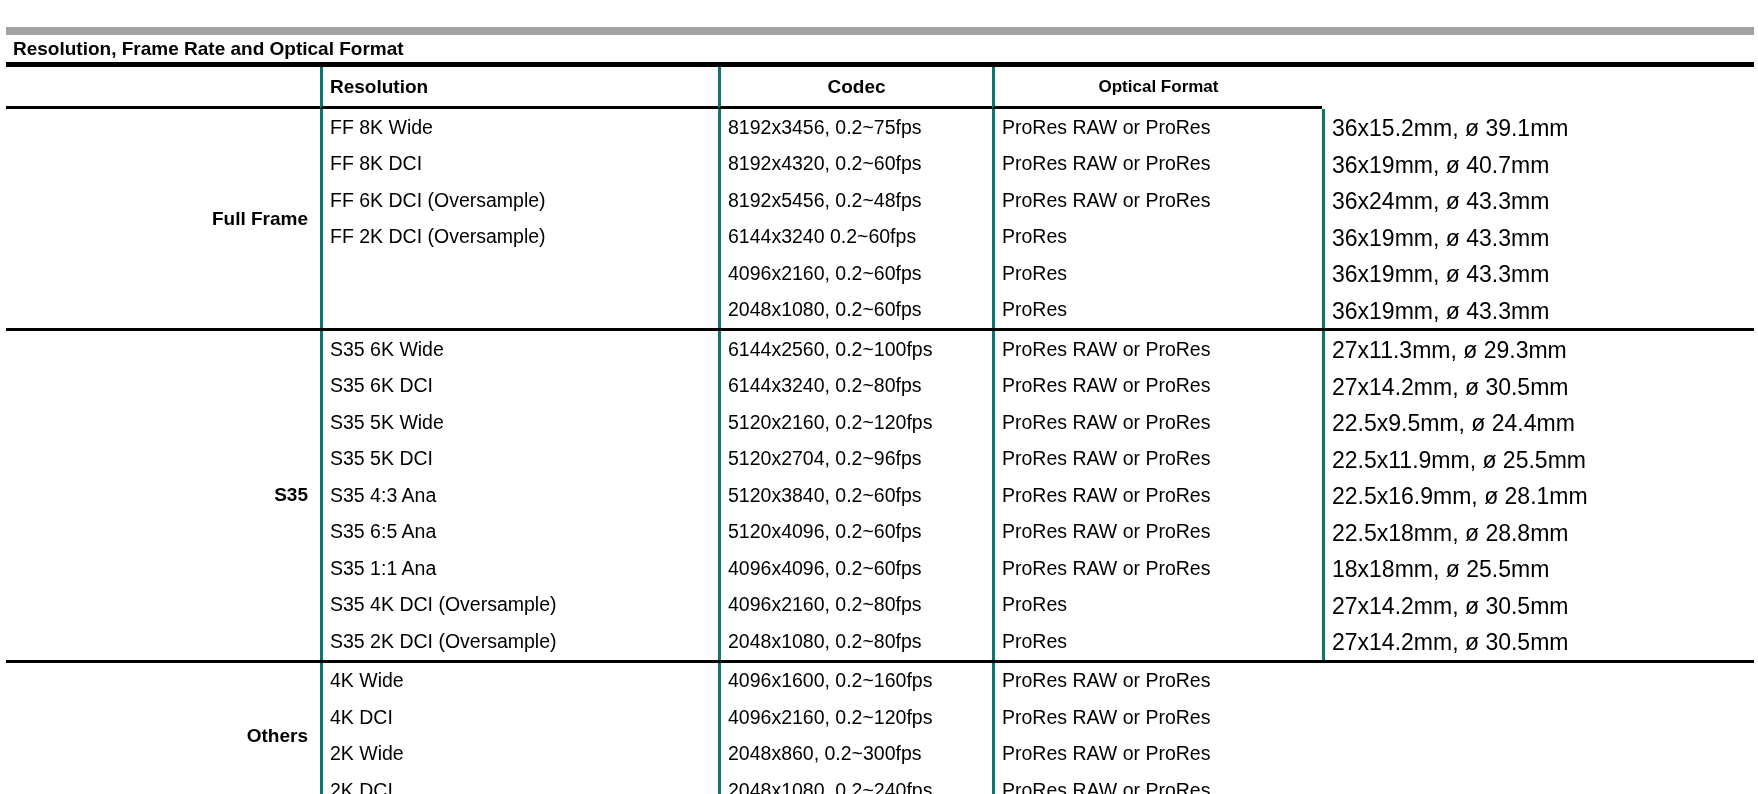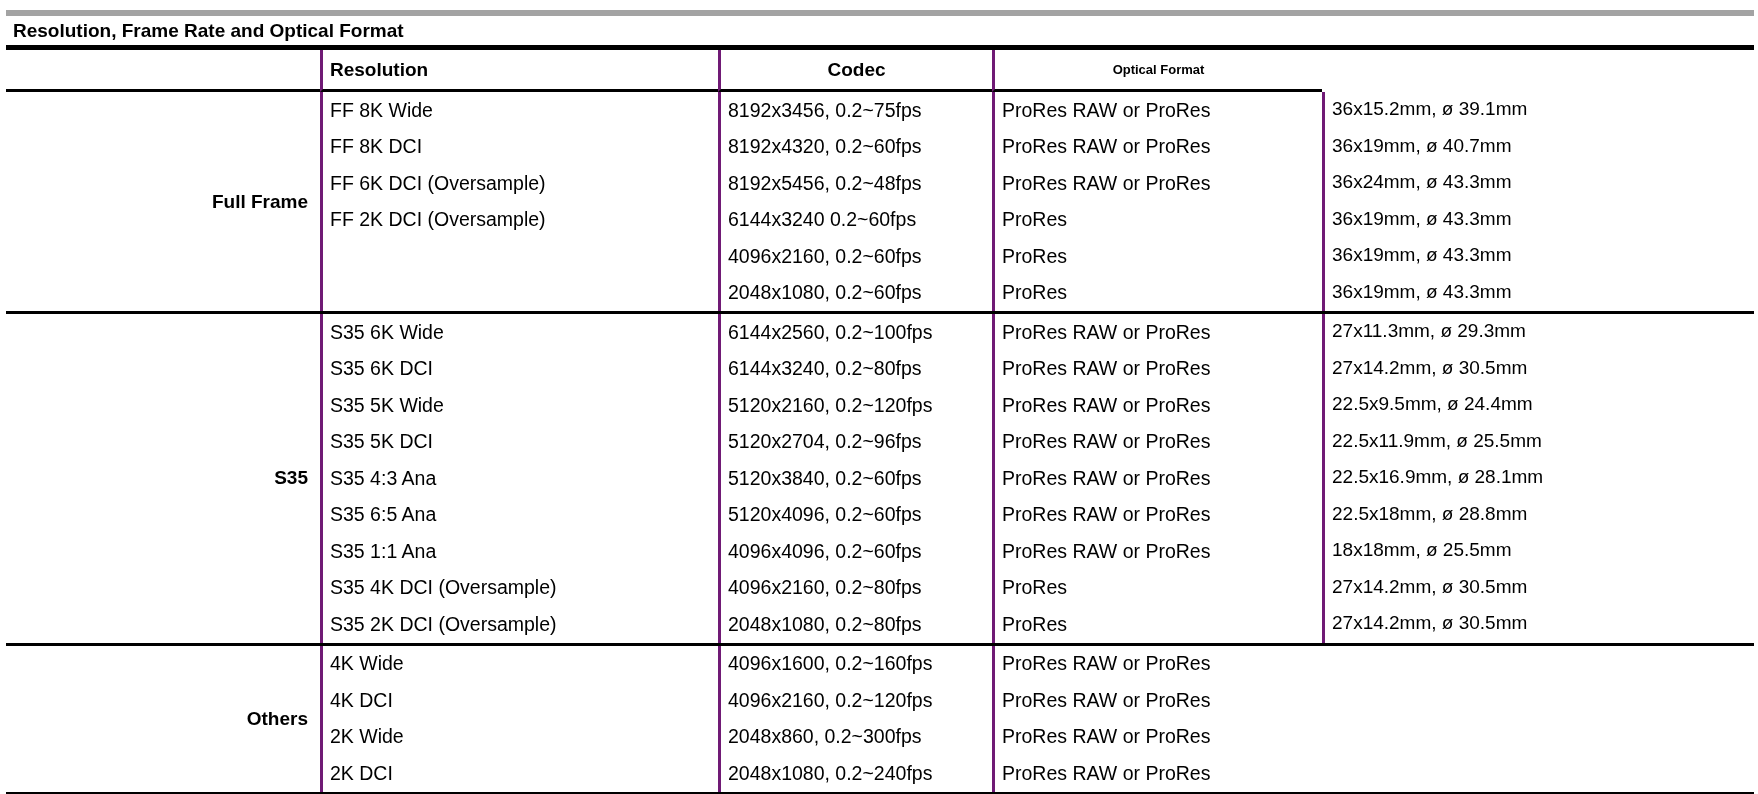--- a/index.html
+++ b/index.html
@@ -1,37 +1,37 @@
 <!DOCTYPE html>
 <html><head>
 <meta charset="utf-8">
 <style>
   html, body { margin: 0; padding: 0; background: #ffffff; }
   body { width: 1758px; height: 794px; position: relative; overflow: hidden;
          font-family: "Liberation Sans", "DejaVu Sans", sans-serif; color: #000; }
   .sheet { position: absolute; left: 6px; top: 10px; width: 1748px; }
-  .title-row { height: 34px; border-top: 6px solid #a3a3a3; border-bottom: 5px solid #000;
+  .title-row { height: 34px; border-top: 8px solid #a3a3a3; border-bottom: 5px solid #000;
                display: flex; align-items: center; padding-left: 7px;
-               font-weight: bold; font-size: 19px; box-sizing: border-box; height: 40px; }
+               font-weight: bold; font-size: 19px; box-sizing: border-box; height: 40px; margin-top: 17px; }
   .grid { display: grid;
           grid-template-columns: 314px 398px 274px 330px 432px; }
   .hdr { height: 42px; display: flex; align-items: center; font-weight: bold; font-size: 19px;
          border-bottom: 3px solid #000; box-sizing: border-box; }
   .hdr.left { padding-left: 7px; }
   .hdr.center { justify-content: center; }
-  .hdr.small { font-size: 13px; }
-  .bl { border-left: 3px solid #701a75; text-align: right; }
+  .hdr.small { font-size: 17px; }
+  .bl { border-left: 3px solid #0f766e; text-align: right; }
   .group { display: grid; grid-template-columns: 314px 398px 274px 330px 432px;
            border-bottom: 3px solid #000; }
   .group-label { display: flex; align-items: center; justify-content: flex-end;
                  padding-right: 12px; font-weight: bold; font-size: 19px; }
   .col { display: flex; flex-direction: column; }
   .cell { height: 36.5px; display: flex; align-items: center; padding-left: 7px;
           font-size: 19.5px; white-space: nowrap; box-sizing: border-box; }
-  .cell.opt { font-size: 19px; align-items: flex-start; padding-top: 6px; }
+  .cell.opt { font-size: 23px; align-items: flex-start; padding-top: 6px; }
   .noline { border-left: none; }
 </style>
 </head>
 <body>
 
 <div class="sheet">
   <div class="title-row">Resolution, Frame Rate and Optical Format</div>
 
   <div class="grid">
     <div class="hdr left"></div>

